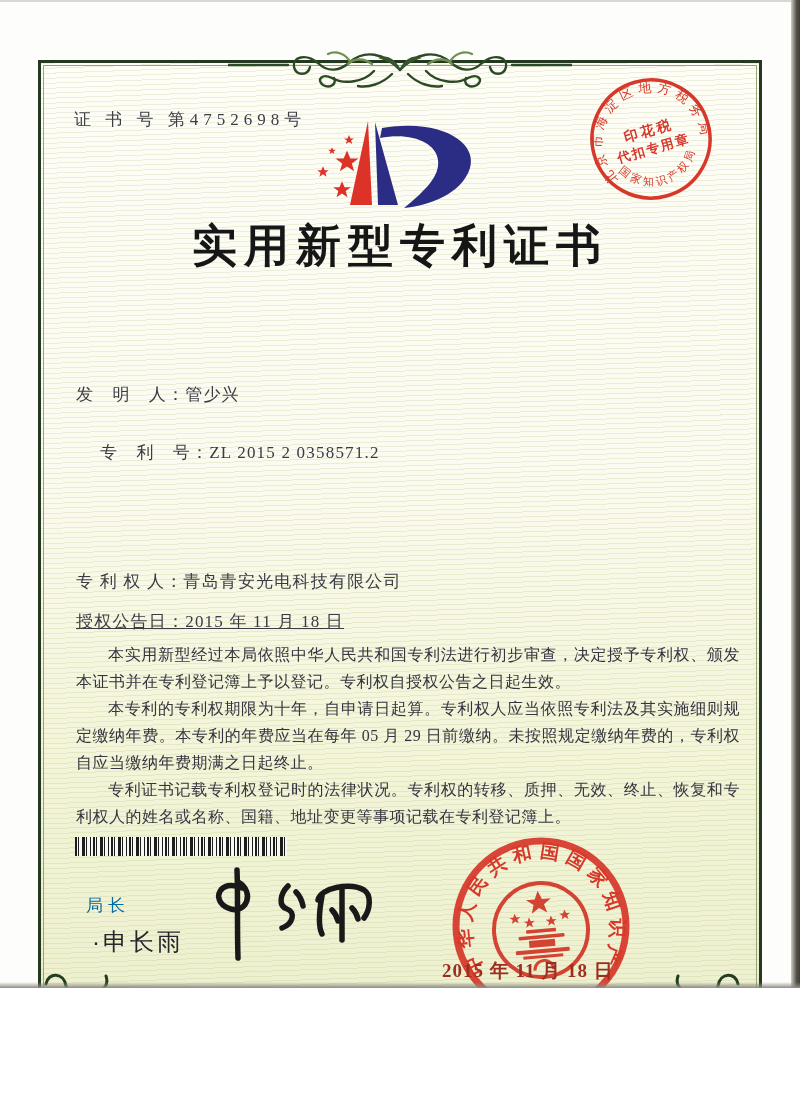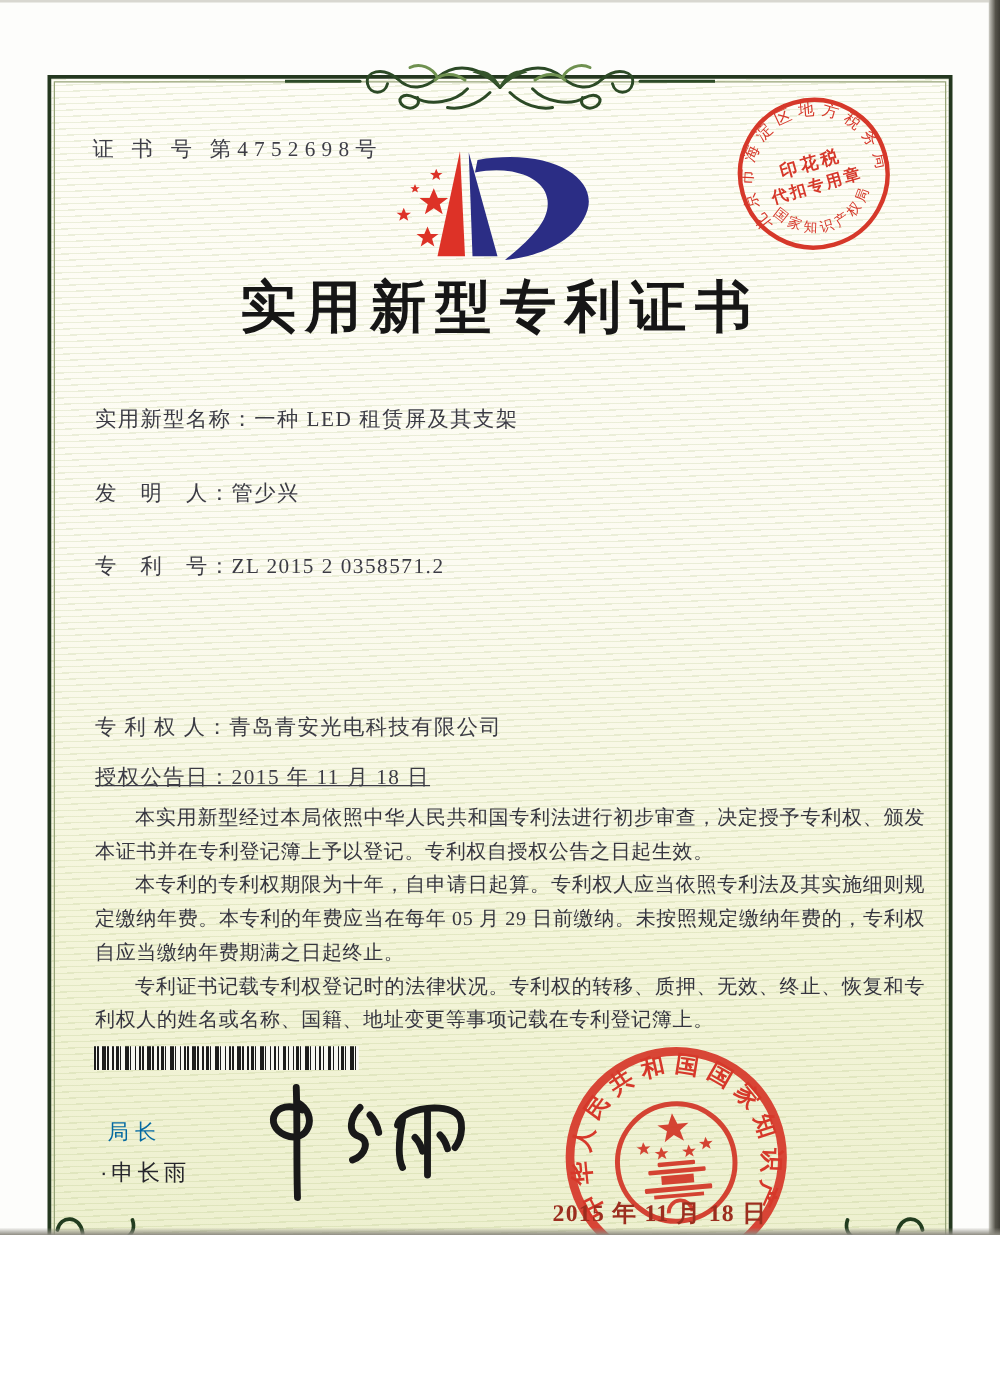--- a/index.html
+++ b/index.html
@@ -19,38 +19,38 @@
   .frame::after{content:"";position:absolute;inset:2px;border:1px solid #96a478;pointer-events:none;}
 
   .cert-number{position:absolute;left:74px;top:108px;font-size:17px;letter-spacing:5px;color:#3d3d46;}
 
   .logo{position:absolute;left:310px;top:114px;}
 
   .title{position:absolute;left:140px;top:216px;width:520px;text-align:center;font-size:45px;font-weight:bold;
     letter-spacing:7px;color:#161616;}
 
   .field{position:absolute;left:76px;font-size:17px;color:#3b3b44;letter-spacing:1.2px;white-space:nowrap;}
-  .f-name{top:324px;} .f-inventor{top:383px;} .f-patentno{top:441px;}
+  .f-name{top:324px;} .f-inventor{top:383px;} .f-patentno{top:441px;margin-left:24px;}
   .f-filing{top:498px;} .f-patentee{top:554px;margin-top:16px;} .f-grant{top:610px;text-decoration:underline;}
 
   .body-text{position:absolute;left:76px;top:641px;width:664px;font-size:16px;line-height:27px;
     color:#35353f;text-align:justify;letter-spacing:0.5px;}
   .body-text p{margin:0;text-indent:2em;}
 
   .barcode{position:absolute;left:75px;top:837px;width:212px;height:19px;
     background:repeating-linear-gradient(90deg,
       #1c1c1c 0 2px,#f8f8f2 2px 3px,
       #1c1c1c 3px 4px,#f8f8f2 4px 7px,
       #1c1c1c 7px 10px,#f8f8f2 10px 11px,
       #1c1c1c 11px 12px,#f8f8f2 12px 15px,
       #1c1c1c 15px 16px,#f8f8f2 16px 18px);}
 
   .sign-title{position:absolute;left:86px;top:894px;font-size:17px;letter-spacing:5px;color:#0369a1;
     font-family:Liberation Sans, sans-serif;}
-  .sign-name{position:absolute;left:80px;top:926px;font-size:18px;letter-spacing:3px;color:#25252b;
+  .sign-name{position:absolute;left:92px;top:926px;font-size:24px;letter-spacing:3px;color:#25252b;
     font-family:"Liberation Sans","DejaVu Sans",sans-serif;}
   .signature-svg{position:absolute;left:192px;top:866px;}
 
   .seal-svg{position:absolute;left:450px;top:835px;}
   .seal-date{position:absolute;left:442px;top:958px;width:210px;font-size:19px;font-weight:bold;
     letter-spacing:1px;color:#9c2e1f;white-space:nowrap;}
 
   .tax-stamp{position:absolute;left:586px;top:74px;transform:rotate(-16deg);}
 
   .footer{position:absolute;left:283px;top:1013px;font-size:14px;letter-spacing:2px;color:#0f766e;}
@@ -130,23 +130,20 @@
       <text font-size="11" fill="#d6382a" letter-spacing="3" font-family="'Liberation Sans','DejaVu Sans',sans-serif">
         <textPath href="#taxBot">国家知识产权局</textPath>
       </text>
       <text x="0" y="-4" text-anchor="middle" font-size="14" font-weight="bold" fill="#d6382a" letter-spacing="3">印花税</text>
       <text x="0" y="14" text-anchor="middle" font-size="13" font-weight="bold" fill="#d6382a" letter-spacing="2">代扣专用章</text>
     </g>
   </svg>
 
   <div class="title">实用新型专利证书</div>
 
-  <div class="field f-name">
-    <span>实用新型名称：</span><span>一种 LED 租赁屏及其支架</span>
-  </div>
   <div class="field f-inventor">
     <span>发　明　人：</span><span>管少兴</span>
   </div>
   <div class="field f-patentno">
     <span>专　利　号：</span><span>ZL 2015 2 0358571.2</span>
   </div>
   <div class="field f-patentee">
     <span>专 利 权 人：</span><span>青岛青安光电科技有限公司</span>
   </div>
   <div class="field f-grant">

